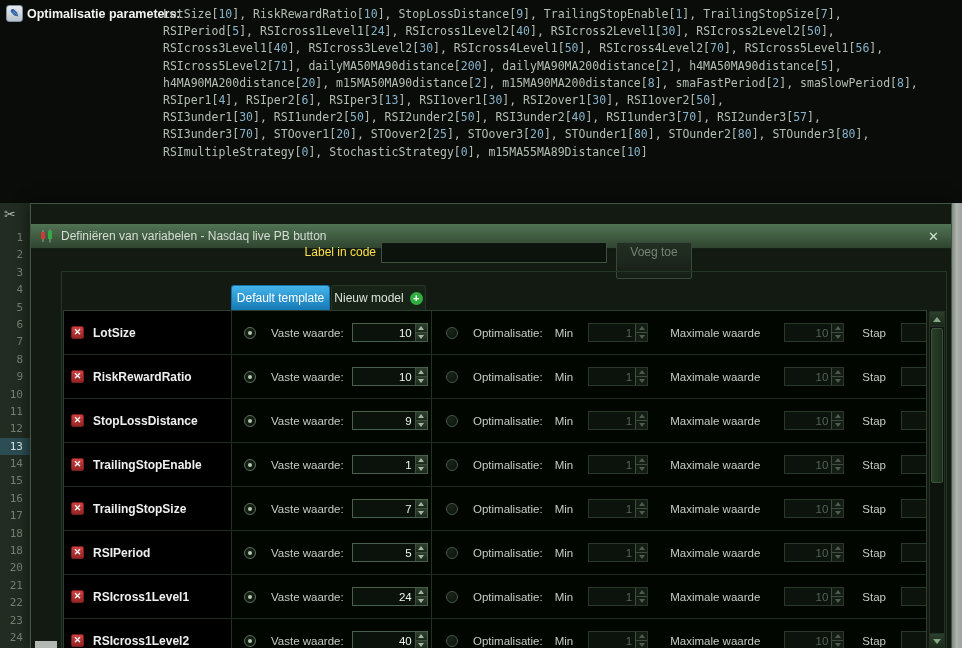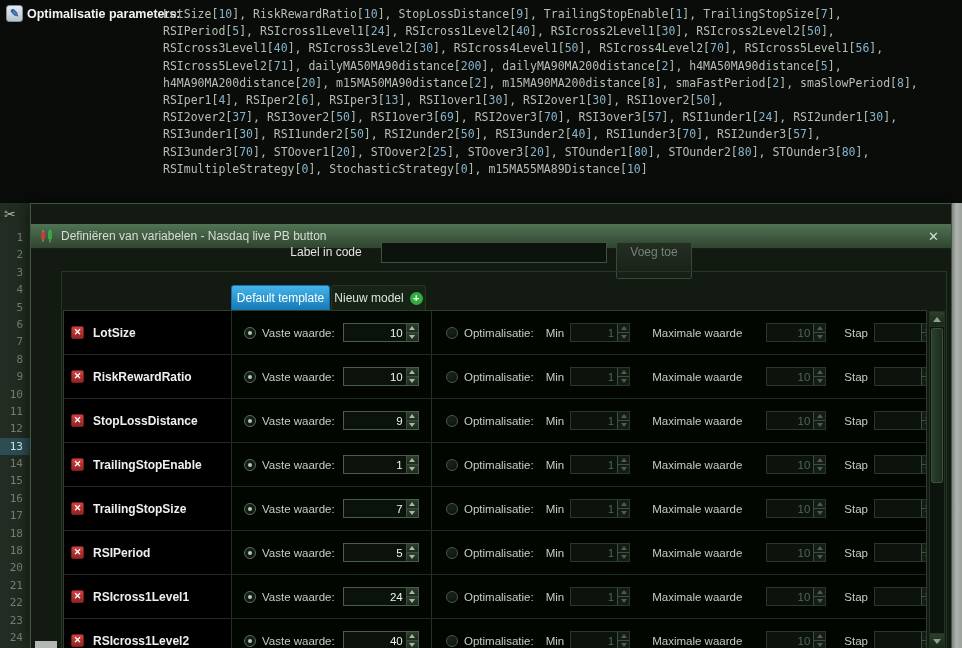--- a/index.html
+++ b/index.html
@@ -41,21 +41,21 @@
   #titlebar {
     position:absolute; left:0; top:0; width:100%; height:25px;
     background:linear-gradient(#517353,#2f452f); border-bottom:1px solid #152015;
     display:flex; align-items:center; padding:0 9px; cursor:default;margin-top:20px;
   }
   #title-icon { width:14px; height:14px; margin-right:7px; flex:0 0 auto; }
   #title-text { flex:1; font-size:12px; color:#d6ded6; white-space:nowrap; overflow:hidden; }
   #close-btn { color:#d2e2d2; font-size:13px; padding:0 3px; cursor:pointer; }
 
   
-  #lbl-in-code { position:absolute; left:245px; top:41px; width:100px; text-align:center; font-size:12px; color:#e5e5e5; }
+  #lbl-in-code { position:absolute; left:245px; top:41px; width:100px; text-align:right; font-size:12px; color:#fde047; }
   #lbl-input {
     position:absolute; left:350px; top:38px; width:226px; height:21px;
     background:#0c120c; border:1px solid #3f513f; color:#e0e8e0; font-size:12px; padding:0 4px;
     outline:none; font-family:"Liberation Sans", sans-serif;
   }
   #add-btn {
     position:absolute; left:585px; top:38px; width:76px; height:37px;
     background:linear-gradient(#242f24,#161f16); border:1px solid #394839; border-radius:2px;
     color:#768476; font-size:12px; text-align:center; line-height:19px; cursor:pointer;
   }
@@ -115,21 +115,21 @@
   .spin b::after {
     content:""; position:absolute; left:50%; top:50%; transform:translate(-50%,-50%);
     width:0; height:0; border-left:3px solid transparent; border-right:3px solid transparent;
   }
   .spin b.up::after { border-bottom:4px solid #a2b8a2; }
   .spin b.dn::after { border-top:4px solid #a2b8a2; }
   .num-box.dis .spin b { background:#141d14; }
   .num-box.dis .spin b.up::after { border-bottom-color:#4e5c4e; }
   .num-box.dis .spin b.dn::after { border-top-color:#4e5c4e; }
 
-  .ml6{margin-left:6px;} .ml8{margin-left:8px;} .ml12{margin-left:12px;} .ml18{margin-left:18px;} .ml22{margin-left:22px;} .ml24{margin-left:24px;}
+  .ml6{margin-left:15px;} .ml8{margin-left:8px;} .ml12{margin-left:12px;} .ml18{margin-left:18px;} .ml22{margin-left:22px;} .ml24{margin-left:24px;}
 
   
   #v-scrollbar { position:absolute; left:898px; top:107px; width:16px; height:338px; background:#0d140d; border:1px solid #243224; }
   .sb-btn { position:absolute; left:0; width:14px; height:15px; background:linear-gradient(#2c3e2c,#1b281b); display:flex; align-items:center; justify-content:center; cursor:pointer; }
   .sb-btn.up { top:0; border-bottom:1px solid #243224; }
   .sb-btn.down { bottom:0; border-top:1px solid #243224; }
   .tri-up { width:0; height:0; border-left:4px solid transparent; border-right:4px solid transparent; border-bottom:5px solid #85a885; }
   .tri-down { width:0; height:0; border-left:4px solid transparent; border-right:4px solid transparent; border-top:5px solid #85a885; }
   .sb-thumb { position:absolute; left:1px; top:16px; width:12px; height:155px; background:linear-gradient(90deg,#2a3f2a,#1e2e1e); border:1px solid #3a523a; border-radius:2px; cursor:pointer; }
 
@@ -143,21 +143,20 @@
 <div id="top-panel">
   <div id="params-icon">✎</div>
   <div id="top-label">Optimalisatie parameters:</div>
   <div id="param-lines">
       <div>LotSize[<span class="val">10</span>], RiskRewardRatio[<span class="val">10</span>], StopLossDistance[<span class="val">9</span>], TrailingStopEnable[<span class="val">1</span>], TrailingStopSize[<span class="val">7</span>],</div>
       <div>RSIPeriod[<span class="val">5</span>], RSIcross1Level1[<span class="val">24</span>], RSIcross1Level2[<span class="val">40</span>], RSIcross2Level1[<span class="val">30</span>], RSIcross2Level2[<span class="val">50</span>],</div>
       <div>RSIcross3Level1[<span class="val">40</span>], RSIcross3Level2[<span class="val">30</span>], RSIcross4Level1[<span class="val">50</span>], RSIcross4Level2[<span class="val">70</span>], RSIcross5Level1[<span class="val">56</span>],</div>
       <div>RSIcross5Level2[<span class="val">71</span>], dailyMA50MA90distance[<span class="val">200</span>], dailyMA90MA200distance[<span class="val">2</span>], h4MA50MA90distance[<span class="val">5</span>],</div>
       <div>h4MA90MA200distance[<span class="val">20</span>], m15MA50MA90distance[<span class="val">2</span>], m15MA90MA200distance[<span class="val">8</span>], smaFastPeriod[<span class="val">2</span>], smaSlowPeriod[<span class="val">8</span>],</div>
       <div>RSIper1[<span class="val">4</span>], RSIper2[<span class="val">6</span>], RSIper3[<span class="val">13</span>], RSI1over1[<span class="val">30</span>], RSI2over1[<span class="val">30</span>], RSI1over2[<span class="val">50</span>],</div>
-      <div>RSI2over2[<span class="val">37</span>], RSI3over2[<span class="val">50</span>], RSI1over3[<span class="val">69</span>], RSI2over3[<span class="val">70</span>], RSI3over3[<span class="val">57</span>], RSI1under1[<span class="val">24</span>], RSI2under1[<span class="val">30</span>],</div>
       <div>RSI3under1[<span class="val">30</span>], RSI1under2[<span class="val">50</span>], RSI2under2[<span class="val">50</span>], RSI3under2[<span class="val">40</span>], RSI1under3[<span class="val">70</span>], RSI2under3[<span class="val">57</span>],</div>
       <div>RSI3under3[<span class="val">70</span>], STOover1[<span class="val">20</span>], STOover2[<span class="val">25</span>], STOover3[<span class="val">20</span>], STOunder1[<span class="val">80</span>], STOunder2[<span class="val">80</span>], STOunder3[<span class="val">80</span>],</div>
       <div>RSImultipleStrategy[<span class="val">0</span>], StochasticStrategy[<span class="val">0</span>], m15MA55MA89Distance[<span class="val">10</span>]</div>
     </div>
 </div>
 
 <div id="editor-gutter"></div>
 <div id="scissors-icon">✂</div>
 <div id="line-numbers">
     <div class="ln">1</div>

